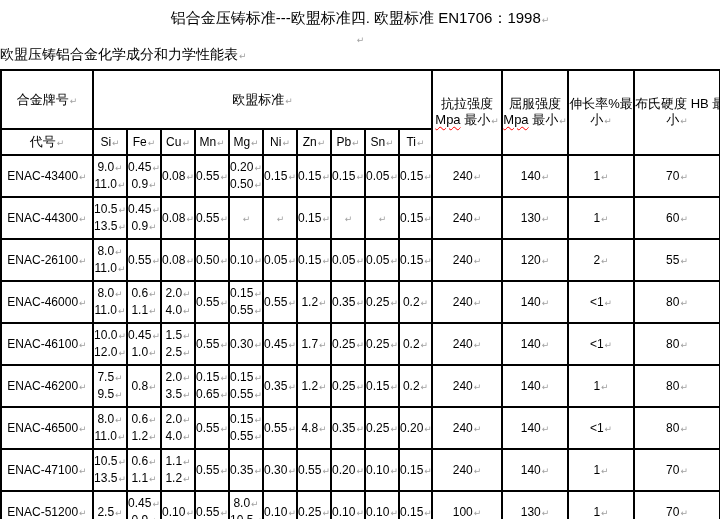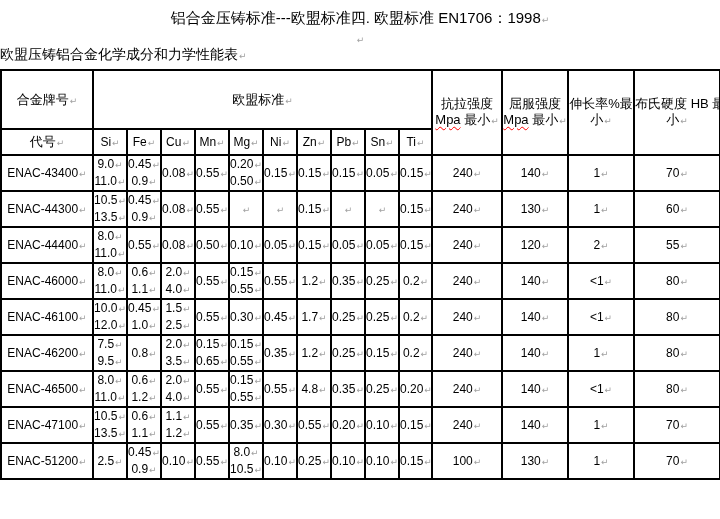--- a/index.html
+++ b/index.html
@@ -8,21 +8,21 @@
   .blank-line{text-align:center;height:16px;line-height:16px;}
   .doc-subtitle{text-align:left;font-size:14px;line-height:17px;margin-bottom:4px;font-weight:normal;}
   table{border-collapse:collapse;table-layout:fixed;width:715px;margin:0;}
   td{border:2px solid #000;text-align:center;vertical-align:middle;font-size:12px;padding:0;overflow:hidden;}
   .ln{line-height:16px;white-space:nowrap;}
   .hdr{font-size:13px;}
   .mark{color:#a0a0a0;font-size:9px;margin-left:1px;font-family:"DejaVu Sans",sans-serif;}
   .sq{text-decoration:underline wavy #ff0000;text-decoration-thickness:1px;text-underline-offset:2px;text-align:center;}
   thead tr.r1{height:59px;}
   thead tr.r2{height:26px;}
-  tbody tr{height:36px;}
+  tbody tr{height:42px;}
 </style>
 </head>
 <body>
 
 <div class="doc-title"><span>铝合金压铸标准---欧盟标准四. 欧盟标准 EN1706：1998</span><span class="mark">↵</span></div>
 
 <div class="blank-line"><span class="mark">↵</span></div>
 
 <div class="doc-subtitle"><span>欧盟压铸铝合金化学成分和力学性能表</span><span class="mark">↵</span></div>
 
@@ -145,21 +145,21 @@
         <td><span class="mark">↵</span></td>
         <td>
           <div class="ln"><span>0.15</span><span class="mark">↵</span></div>
         </td>
         <td><span>240</span><span class="mark">↵</span></td>
         <td><span>130</span><span class="mark">↵</span></td>
         <td><span>1</span><span class="mark">↵</span></td>
         <td><span>60</span><span class="mark">↵</span></td>
       </tr>
       <tr>
-        <td><span>ENAC-44400</span><span class="mark">↵</span></td>
+        <td><span>ENAC-26100</span><span class="mark">↵</span></td>
         <td>
           <div class="ln"><span>8.0</span><span class="mark">↵</span></div>
           <div class="ln"><span>11.0</span><span class="mark">↵</span></div>
         </td>
         <td>
           <div class="ln"><span>0.55</span><span class="mark">↵</span></div>
         </td>
         <td>
           <div class="ln"><span>0.08</span><span class="mark">↵</span></div>
         </td>

